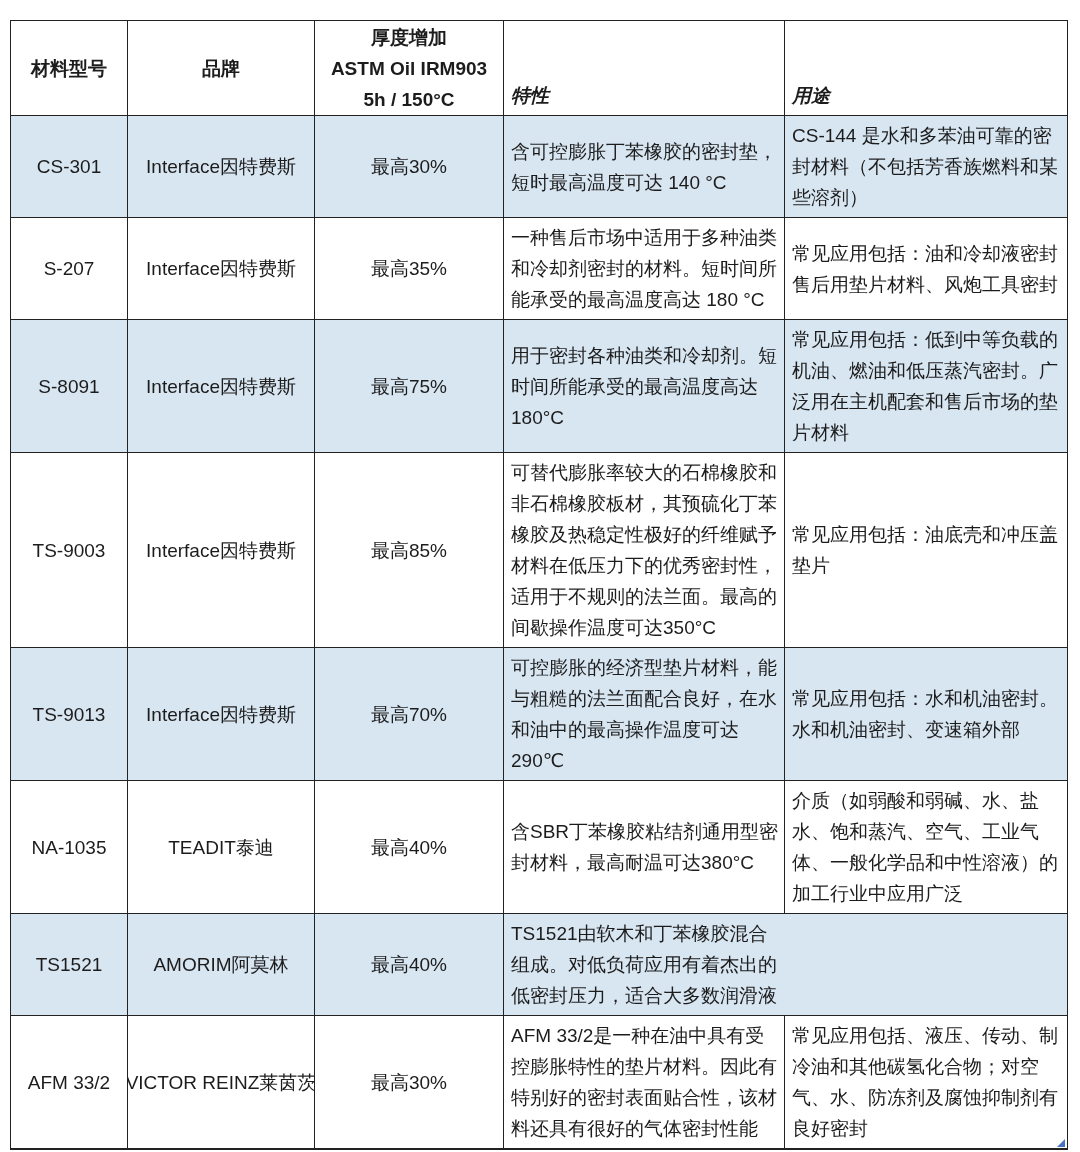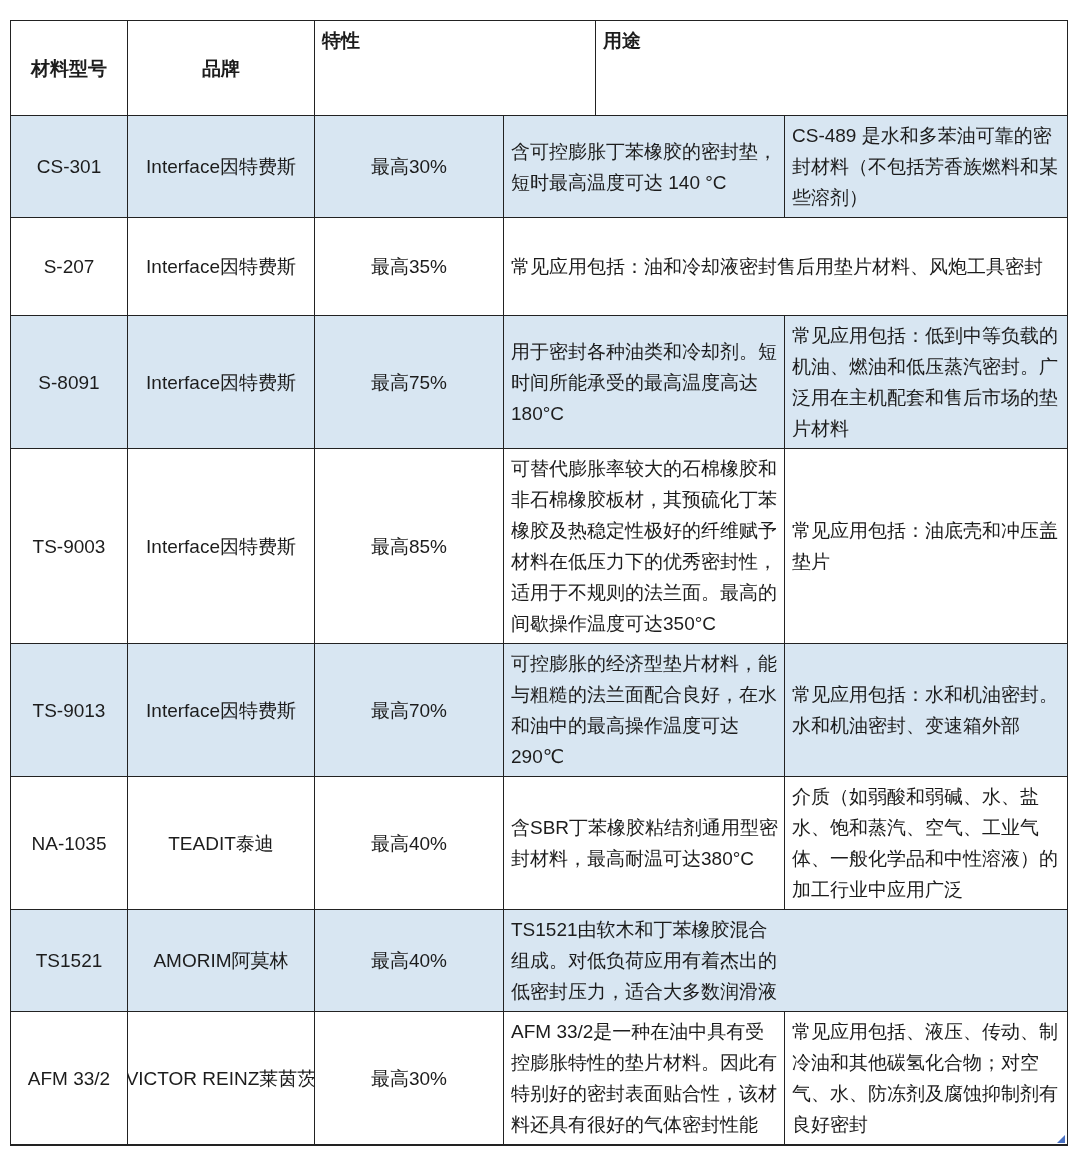--- a/index.html
+++ b/index.html
@@ -38,21 +38,21 @@
     flex-direction: column;
     justify-content: center;
   }
   .cell:last-child { border-right: none; }
   .c1 { width: 117px; align-items: center; text-align: left; }
   .c2 { width: 187px; align-items: center; text-align: right; white-space: nowrap; overflow: hidden; }
   .c3 { width: 189px; align-items: center; text-align: center; }
   .c4 { width: 281px; align-items: flex-start; text-align: left; padding: 4px 4px 4px 7px; }
   .c5 { flex: 1; align-items: flex-start; text-align: left; padding: 4px 4px 4px 7px; }
   .header .cell { font-weight: bold; }
-  .header .c4, .header .c5 { justify-content: flex-start; }
+  .header .c4, .header .c5 { justify-content: flex-end; font-style: italic; }
   .zebra { background: #d8e6f2; }
   .corner-triangle {
     position: absolute;
     right: 2px;
     bottom: 2px;
     width: 0;
     height: 0;
     border-left: 8px solid transparent;
     border-bottom: 8px solid #4a72c4;
   }
@@ -63,40 +63,46 @@
 <div class="page">
   <div class="table">
 
     <div class="row header" style="min-height:95px">
       <div class="cell c1">
           <span>材料型号</span>
         </div>
       <div class="cell c2">
           <span>品牌</span>
         </div>
+      <div class="cell c3">
+        <span>厚度增加</span>
+        <span>ASTM Oil IRM903</span>
+        <span>5h / 150°C</span>
+      </div>
       <div class="cell c4">
           <span>特性</span>
         </div>
       <div class="cell c5">
           <span>用途</span>
         </div>
     </div>
 
     <div class="row zebra" style="min-height:95px">
       <div class="cell c1">CS-301</div>
       <div class="cell c2">Interface因特费斯</div>
       <div class="cell c3">最高30%</div>
       <div class="cell c4">含可控膨胀丁苯橡胶的密封垫，短时最高温度可达 140 °C</div>
-      <div class="cell c5">CS-489 是水和多苯油可靠的密封材料（不包括芳香族燃料和某些溶剂）</div>
+      <div class="cell c5">CS-144 是水和多苯油可靠的密封材料（不包括芳香族燃料和某些溶剂）</div>
     </div>
 
     <div class="row" style="min-height:98px">
       <div class="cell c1">S-207</div>
       <div class="cell c2">Interface因特费斯</div>
       <div class="cell c3">最高35%</div>
+      <div class="cell c4">一种售后市场中适用于多种油类和冷却剂密封的材料。短时间所能承受的最高温度高达 180 °C</div>
       <div class="cell c5">常见应用包括：油和冷却液密封售后用垫片材料、风炮工具密封</div>
     </div>
 
     <div class="row zebra" style="min-height:124px">
       <div class="cell c1">S-8091</div>
       <div class="cell c2">Interface因特费斯</div>
       <div class="cell c3">最高75%</div>
       <div class="cell c4">用于密封各种油类和冷却剂。短时间所能承受的最高温度高达180°C</div>
       <div class="cell c5">常见应用包括：低到中等负载的机油、燃油和低压蒸汽密封。广泛用在主机配套和售后市场的垫片材料</div>
     </div>

